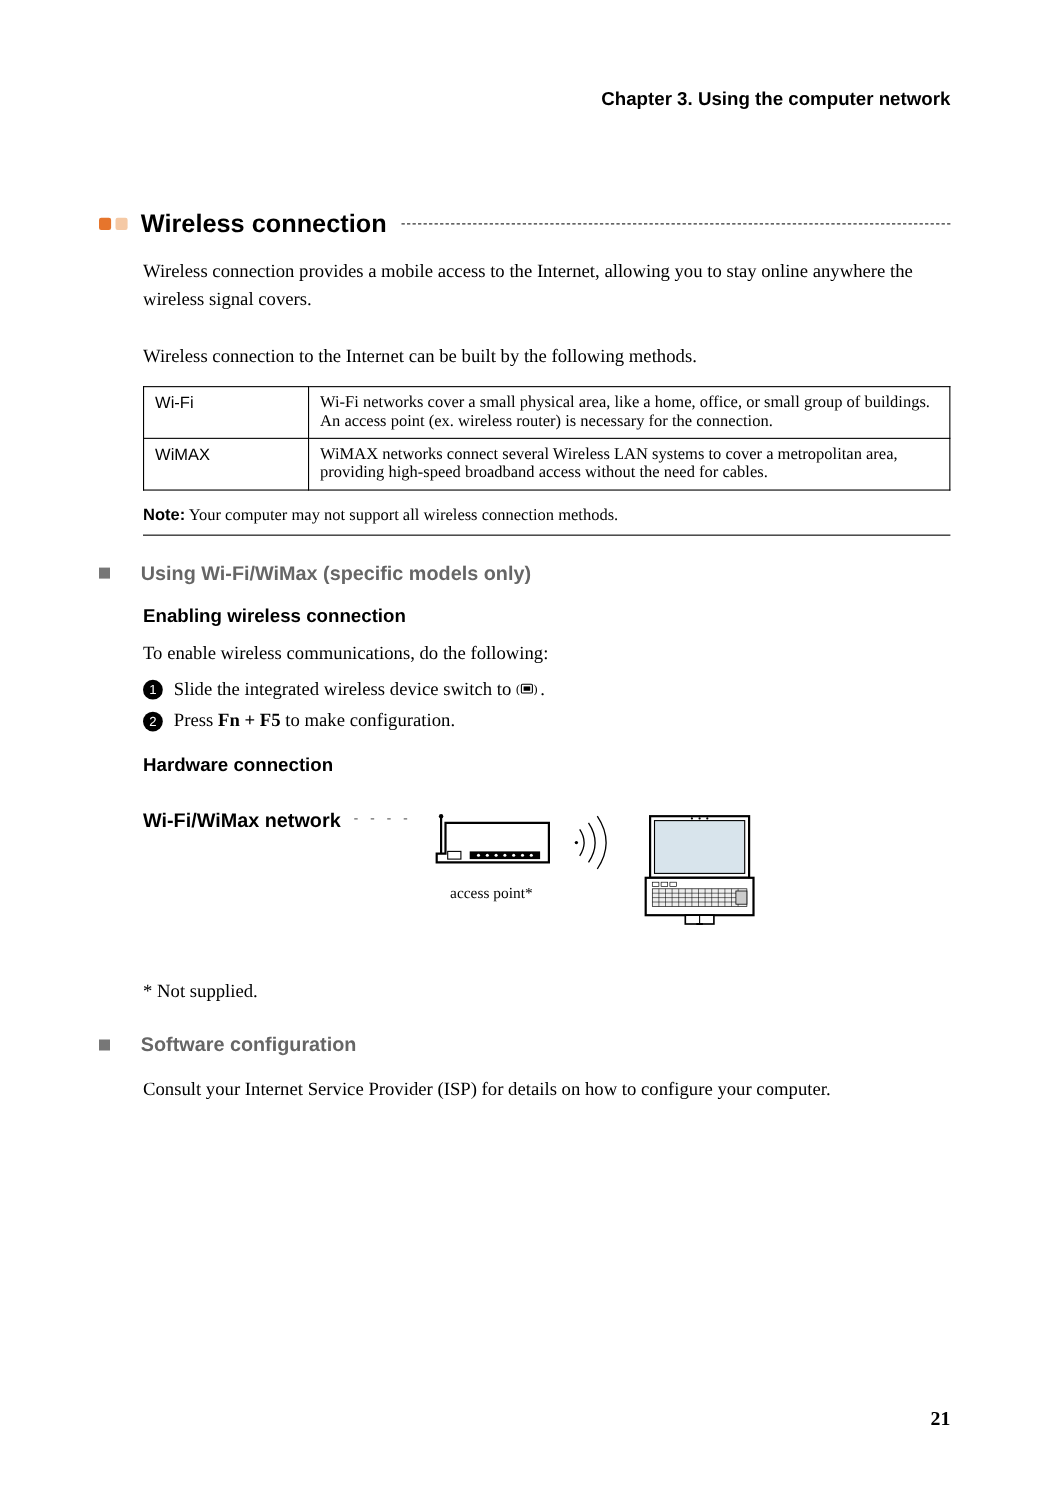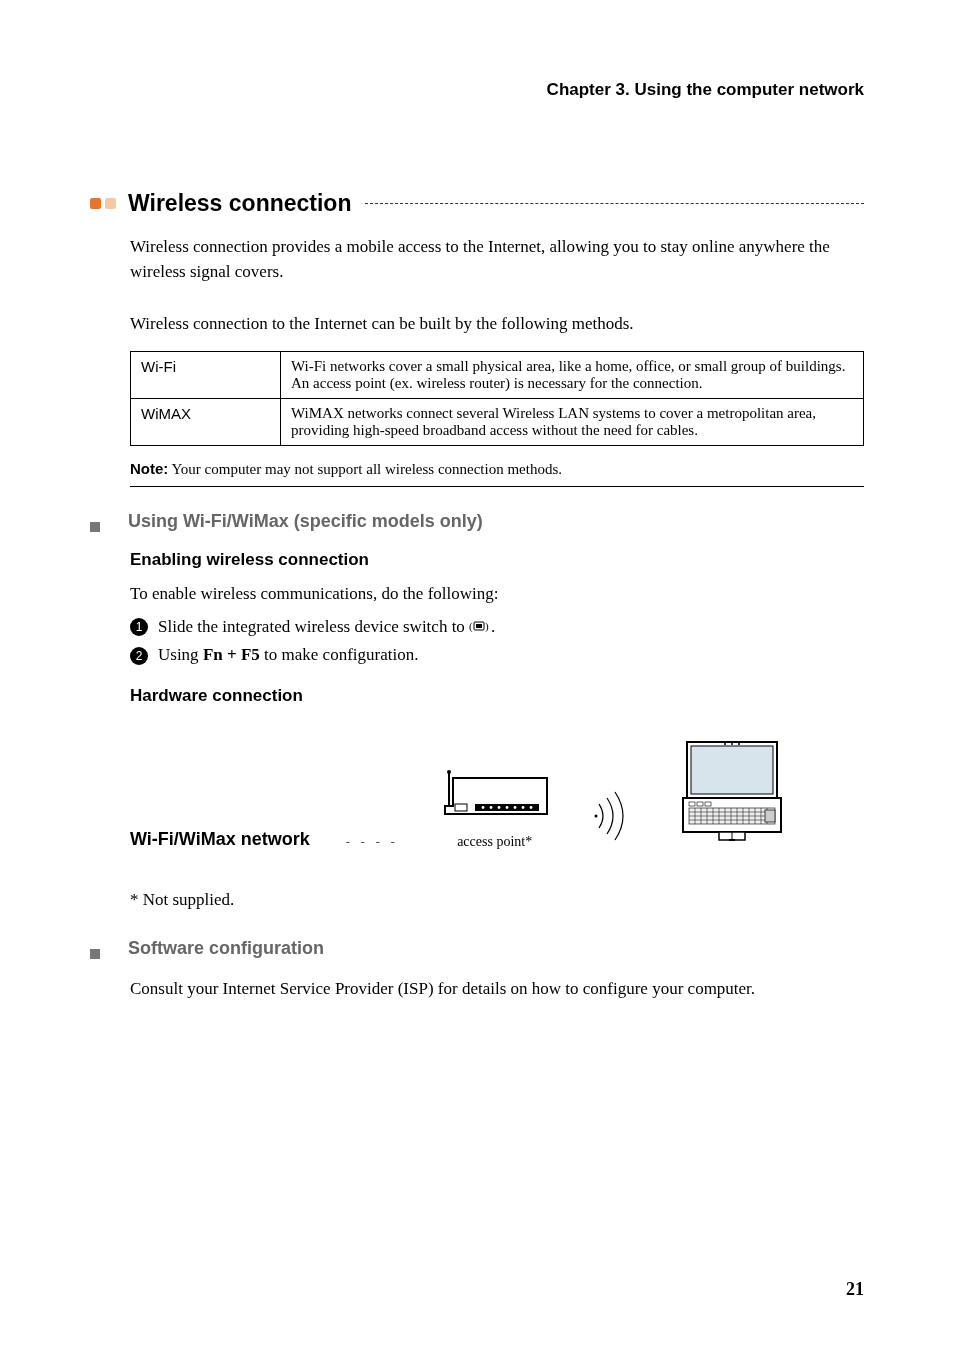--- a/index.html
+++ b/index.html
@@ -82,21 +82,21 @@
   .note-line {
     margin-left: 40px;
     font-size: 15px;
     border-bottom: 1px solid #000;
     padding-bottom: 8px;
     margin-bottom: 24px;
     width: calc(100% - 40px);
   }
   .subsection-row {
     display: flex;
-    align-items: flex-end;
+    align-items: center;
     margin-bottom: 18px;
   }
   .small-sq {
     width: 10px; height: 10px;
     background: #777;
     margin-right: 28px;
   }
   .subsection-title {
     font-size: 18px;
     font-weight: bold;
@@ -125,22 +125,22 @@
     color: #fff;
     border-radius: 50%;
     font-size: 12px;
     align-items: center;
     justify-content: center;
     font-family: Arial, sans-serif;
   }
   .diagram {
     margin: 30px 40px 40px 40px;
     display: flex;
-    align-items: flex-end;
-    gap: 36px;
+    align-items: flex-start;
+    gap: 12px;
   }
   .diag-label {
     font-family: Arial, Helvetica, sans-serif;
     font-weight: bold;
     font-size: 18px;
   }
   .dots { letter-spacing: 4px; color: #444; font-size: 12px; }
   .ap-block { text-align: center; }
   .ap-caption { font-size: 14px; margin-top: 4px; }
   .footnote {
@@ -214,21 +214,21 @@
         <rect x="7" y="4" width="6" height="4" fill="#000"></rect>
         <text x="16" y="10" font-size="11">)</text>
       </svg>
     </span><span>.</span>
   </span>
 </div>
 
 <div class="step-row">
   <span class="num-circle">2</span>
   <span>
-    <span>Using </span><b>Fn + F5</b><span> to make configuration.</span>
+    <span>Press </span><b>Fn + F5</b><span> to make configuration.</span>
   </span>
 </div>
 
 <div class="h3" style="margin-top:16px;">Hardware connection</div>
 
 <div class="diagram">
   <div class="diag-label">Wi-Fi/WiMax network</div>
   <div class="dots">- - - -</div>
   <div class="ap-block">
     <svg width="120" height="60" viewBox="0 0 120 60">

